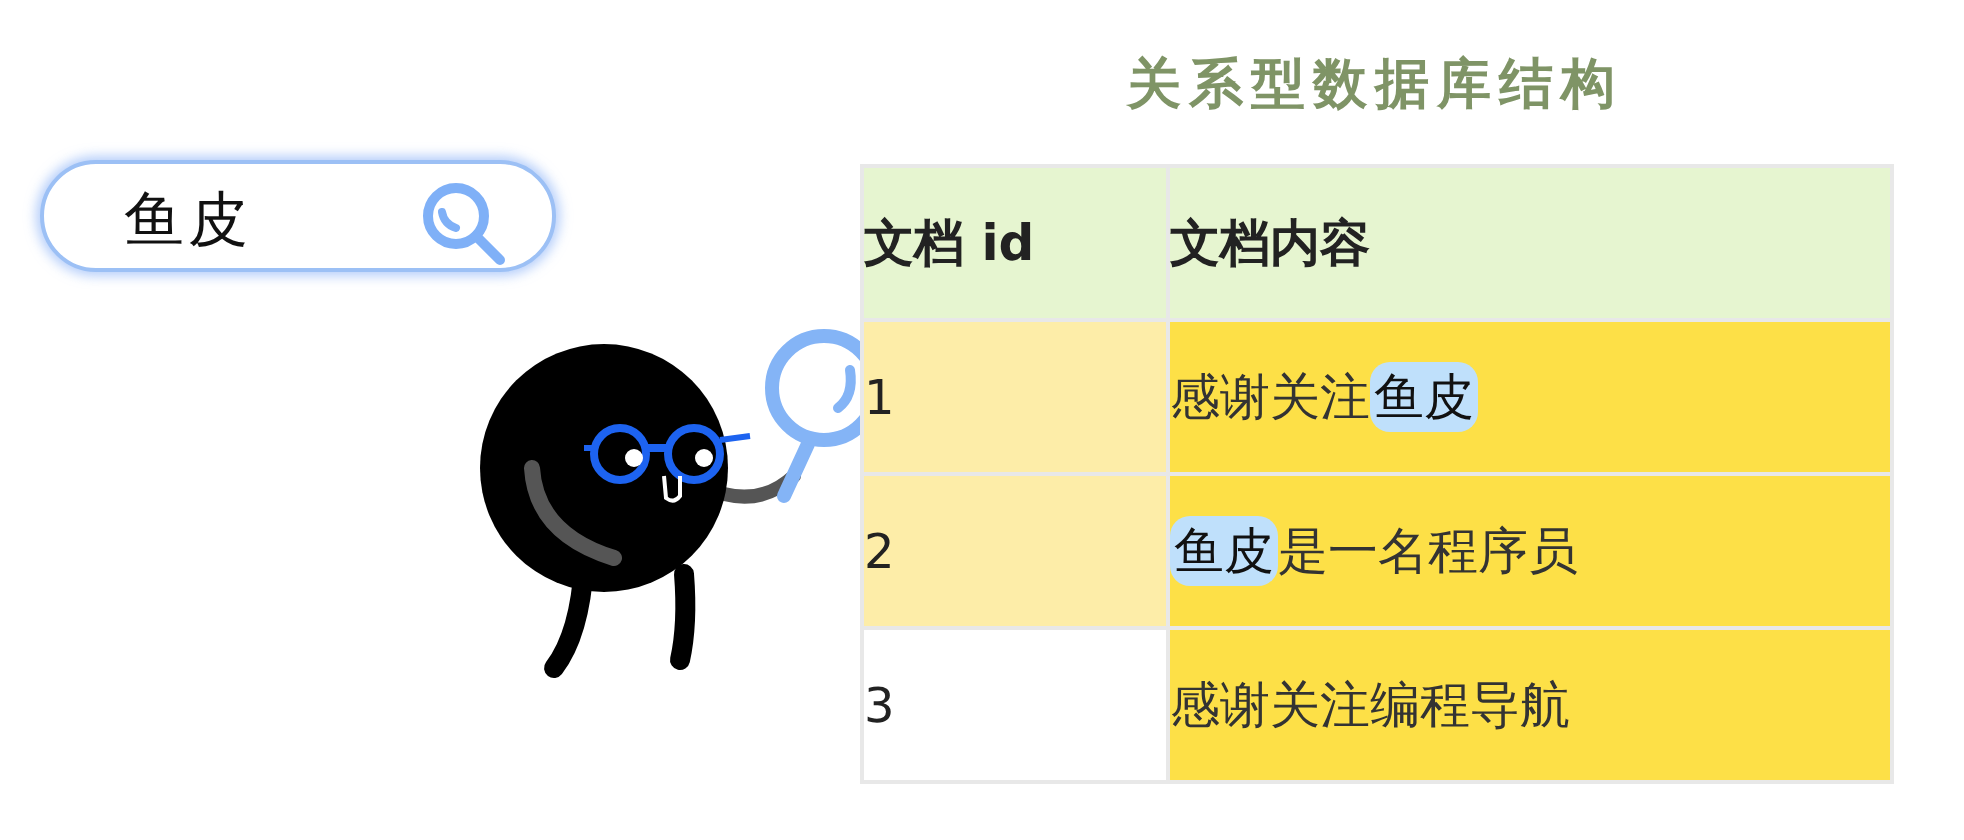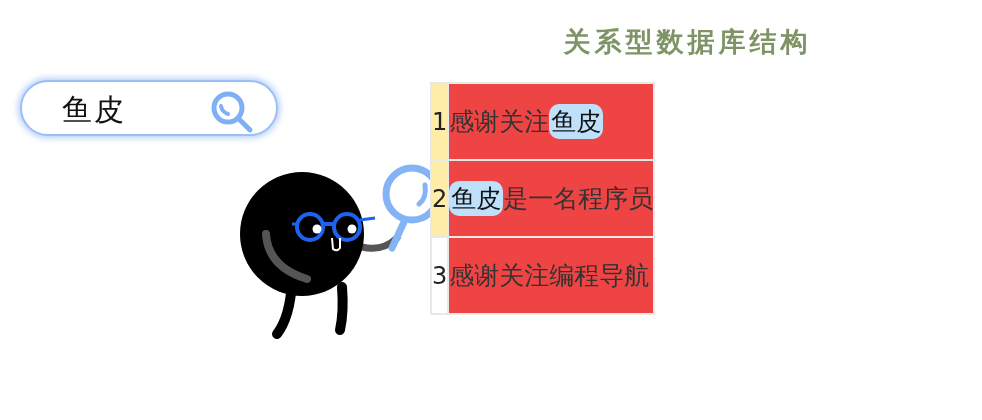--- a/index.html
+++ b/index.html
@@ -16,21 +16,21 @@
   .title { position:absolute; left:430px; top:24px; width:515px; text-align:center;
            font-size:27px; font-weight:bold; color:#7f9466; letter-spacing:4px; }
   .mascot { position:absolute; left:232px; top:152px; width:220px; height:200px; }
   table.db { position:absolute; left:430px; top:82px; border-collapse:collapse; }
   table.db td, table.db th { border:2px solid #e8e8e8; padding:0; height:77px; box-sizing:border-box; }
   th { background:#e6f5d0; font-weight:bold; font-size:25px; color:#222; text-align:left; }
   th.c1 { width:153px; padding-left:20px; }
   th.c2 { width:362px; padding-left:42px; }
   td.id { background:#fdeda8; font-size:24px; color:#222; padding-left:20px; }
   td.id.plain { background:#fff; }
-  td.content { background:#ef4444; font-size:25px; color:#333; padding-left:42px; }
+  td.content { background:#fde047; font-size:25px; color:#333; padding-left:42px; }
   .hl { background:#bfe0fb; border-radius:10px; padding:3px 2px; color:#111; }
 </style>
 </head>
 <body>
 
 <div class="search">
   <span class="search-text">鱼皮</span>
   <svg class="search-icon" viewBox="0 0 48 48">
     <circle cx="20" cy="20" r="14" fill="none" stroke="#7fb0f7" stroke-width="5"></circle>
     <path d="M13 18 q1 6 7 8" fill="none" stroke="#7fb0f7" stroke-width="4" stroke-linecap="round"></path>
@@ -62,20 +62,24 @@
   <path d="M100 86 L101 97 Q105 100 108 96 L108 86" fill="none" stroke="#fff" stroke-width="2"></path>
   <g>
     <line x1="160" y1="96" x2="172" y2="70" stroke="#84b4f6" stroke-width="7" stroke-linecap="round"></line>
     <circle cx="180" cy="42" r="26" fill="#fff" stroke="#84b4f6" stroke-width="7"></circle>
     <path d="M193 33 Q195 46 187 52" fill="none" stroke="#84b4f6" stroke-width="5" stroke-linecap="round"></path>
   </g>
 </svg>
 
 <table class="db">
   <tbody>
+      <tr>
+    <th class="c1">文档 id</th>
+    <th class="c2">文档内容</th>
+  </tr>
   <tr>
     <td class="id">1</td>
     <td class="content">
       <span>感谢关注</span><span class="hl">鱼皮</span>
     </td>
   </tr>
   <tr>
     <td class="id">2</td>
     <td class="content">
       <span class="hl">鱼皮</span><span>是一名程序员</span>

